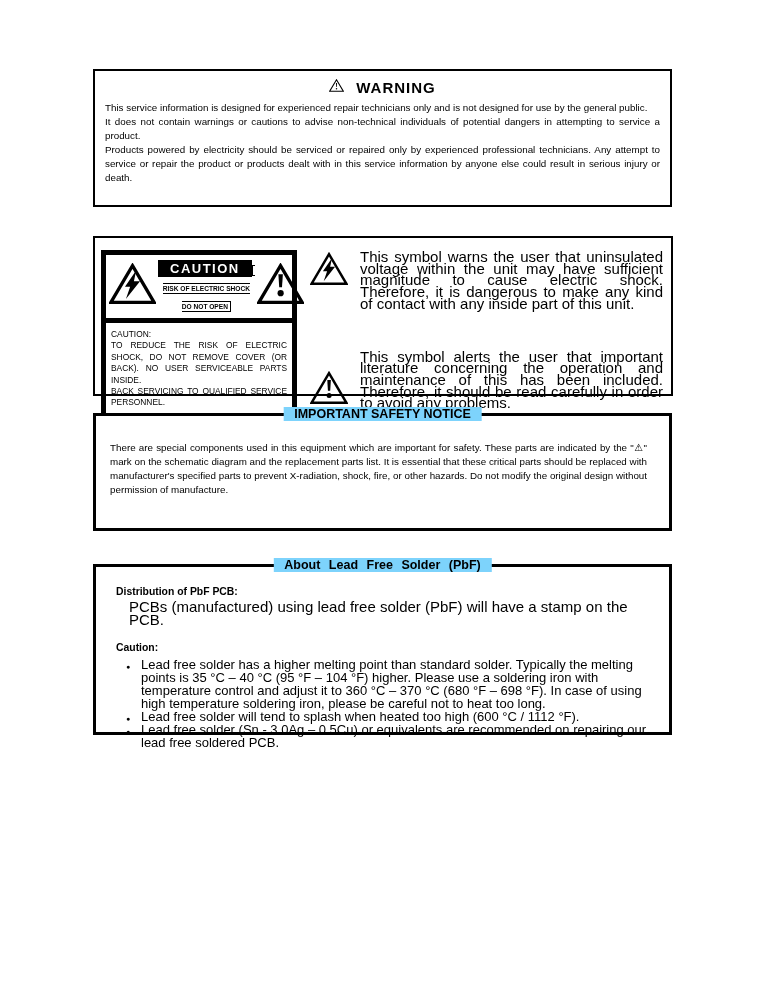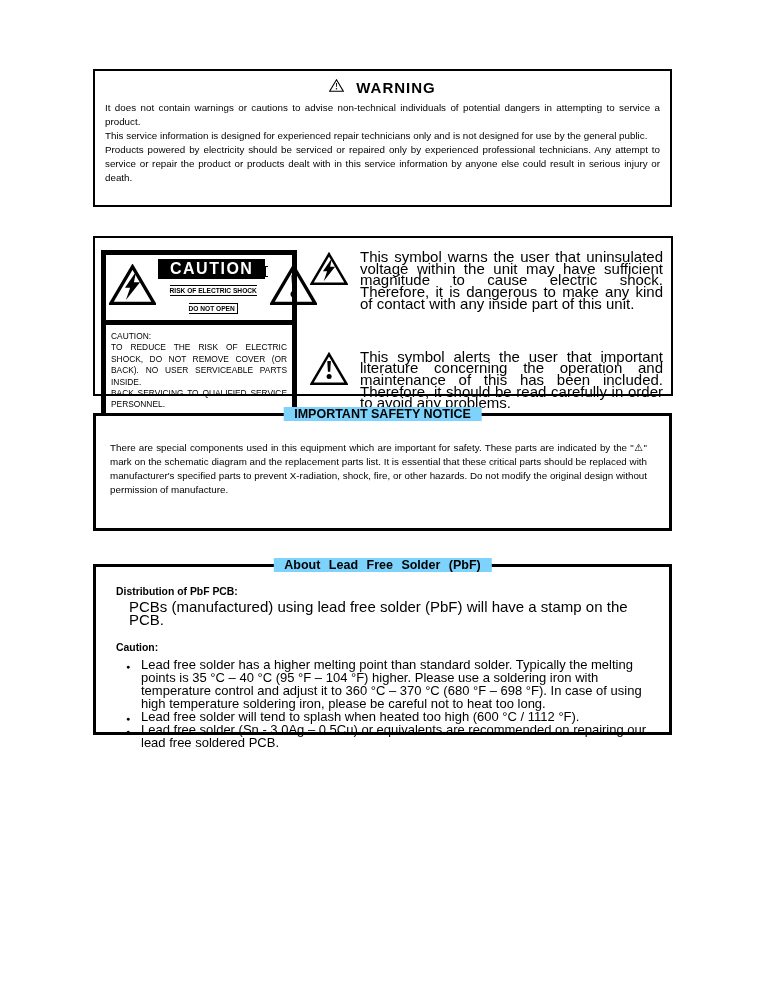--- a/index.html
+++ b/index.html
@@ -14,26 +14,26 @@
   #warning-box { left:93px; top:69px; width:579px; height:138px; padding:7px 10px 0 10px; }
   .warn-title-row { display:flex; justify-content:center; align-items:center; gap:12px; margin-bottom:5px; }
   .warn-title { font-weight:bold; font-size:15px; letter-spacing:1px; }
   .body-text { font-size:9.8px; line-height:13.9px; text-align:justify; }
 
   
   #caution-box { left:93px; top:236px; width:580px; height:160px; display:flex; padding:12px 8px 10px 6px; }
   .caution-graphic { width:196px; flex:none; border:5px solid #000; align-self:flex-start; }
   .cg-top { display:flex; align-items:center; justify-content:space-between; padding:4px 3px 5px 3px; border-bottom:5px solid #000; }
   .cg-center { text-align:center; flex:1; padding:0 2px; }
-  .cg-banner { background:#000; color:#fff; font-weight:bold; font-size:16px; letter-spacing:1.5px; padding:1px 12px; display:inline-block; }
+  .cg-banner { background:#000; color:#fff; font-weight:bold; font-size:13px; letter-spacing:1.5px; padding:1px 12px; display:inline-block; }
   .cg-risk { border:1px solid #000; font-size:6.6px; line-height:8px; font-weight:bold; padding:1px 2px; margin-top:1px; }
   .cg-body { padding:6px 5px 7px 5px; font-size:8.4px; line-height:11.4px; text-align:justify; }
   .symbol-col { flex:1; padding:1px 0 0 13px; }
   .symbol-row { display:flex; align-items:flex-start; gap:12px; }
-  .symbol-row.second { margin-top:41px; }
+  .symbol-row.second { margin-top:41px;align-items:flex-end; }
   .symbol-row .sym-icon { flex:none; margin-top:1px; }
   .symbol-text { font-size:15px; line-height:11.7px; text-align:justify; }
 
   
   .titled-box { position:absolute; background:#fff; border:3px solid #000; }
   .box-title {
     position:absolute; top:-9px; left:50%; transform:translateX(-50%);
     background:#7dd3fc; padding:0 11px; font-weight:bold; font-size:12.5px; white-space:nowrap;
   }
   #safety-box { left:93px; top:413px; width:579px; height:118px; padding:25px 22px 0 14px; }
@@ -57,22 +57,22 @@
     <div class="warn-title-row">
       <span>
         <svg width="15" height="13" viewBox="0 0 30 26">
           <path d="M15 1.5 L28.6 24.4 H1.4 Z" fill="none" stroke="#000" stroke-width="2.1"></path>
           <path d="M13.9 8 h2.2 l-0.5 8 h-1.2 Z" fill="#000"></path>
           <circle cx="15" cy="19.6" r="1.5" fill="#000"></circle>
         </svg>
       </span>
       <span class="warn-title">WARNING</span>
     </div>
+    <p class="body-text">This service information is designed for experienced repair technicians only and is not designed for use by the general public.</p>
     <p class="body-text">It does not contain warnings or cautions to advise non-technical individuals of potential dangers in attempting to service a product.</p>
-    <p class="body-text">This service information is designed for experienced repair technicians only and is not designed for use by the general public.</p>
     <p class="body-text">Products powered by electricity should be serviced or repaired only by experienced professional technicians. Any attempt to service or repair the product or products dealt with in this service information by anyone else could result in serious injury or death.</p>
   </div>
 
   <div class="box" id="caution-box">
 
     <div class="caution-graphic">
       <div class="cg-top">
         <span>
           <svg width="47" height="42" viewBox="0 0 100 88">
             <path d="M50 5 L96 83 H4 Z" fill="none" stroke="#000" stroke-width="7"></path>

